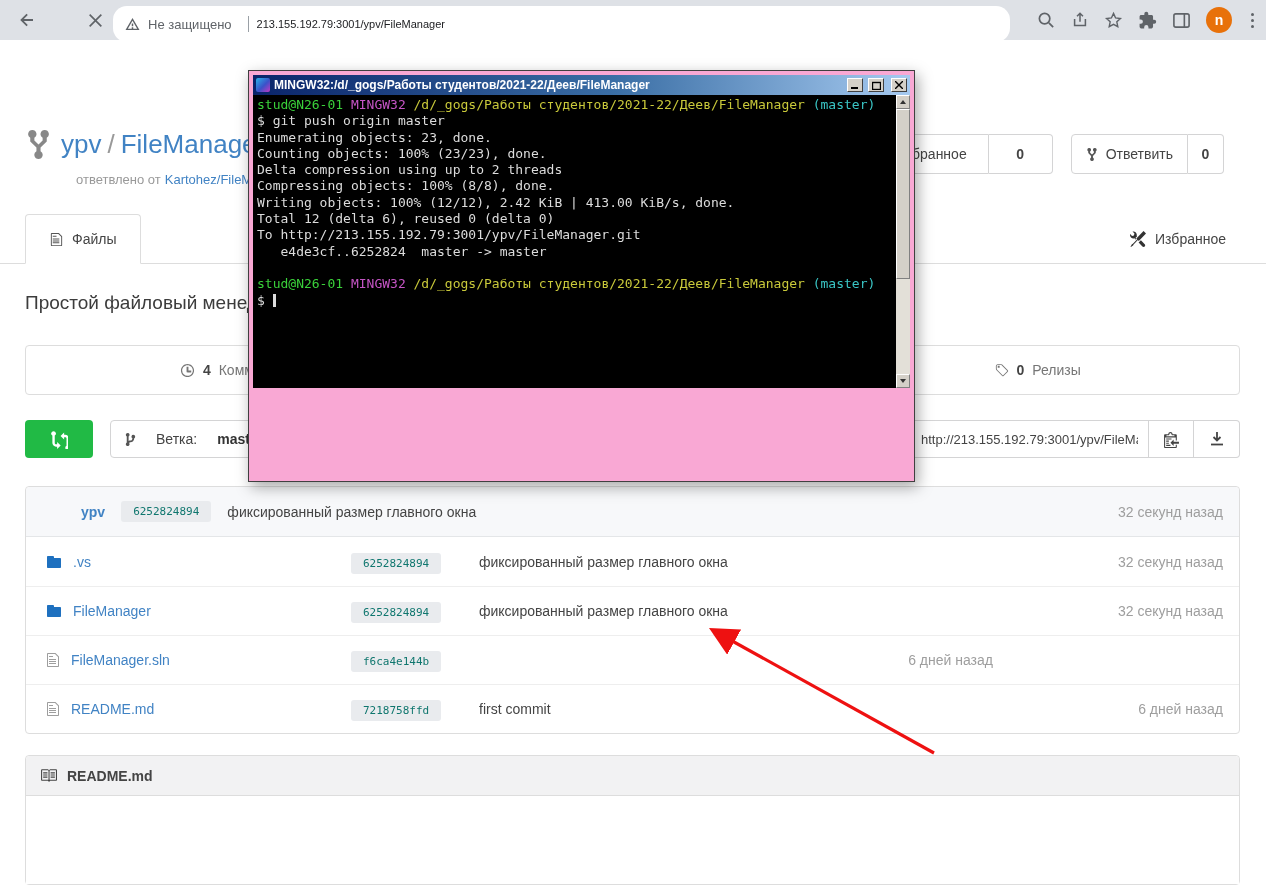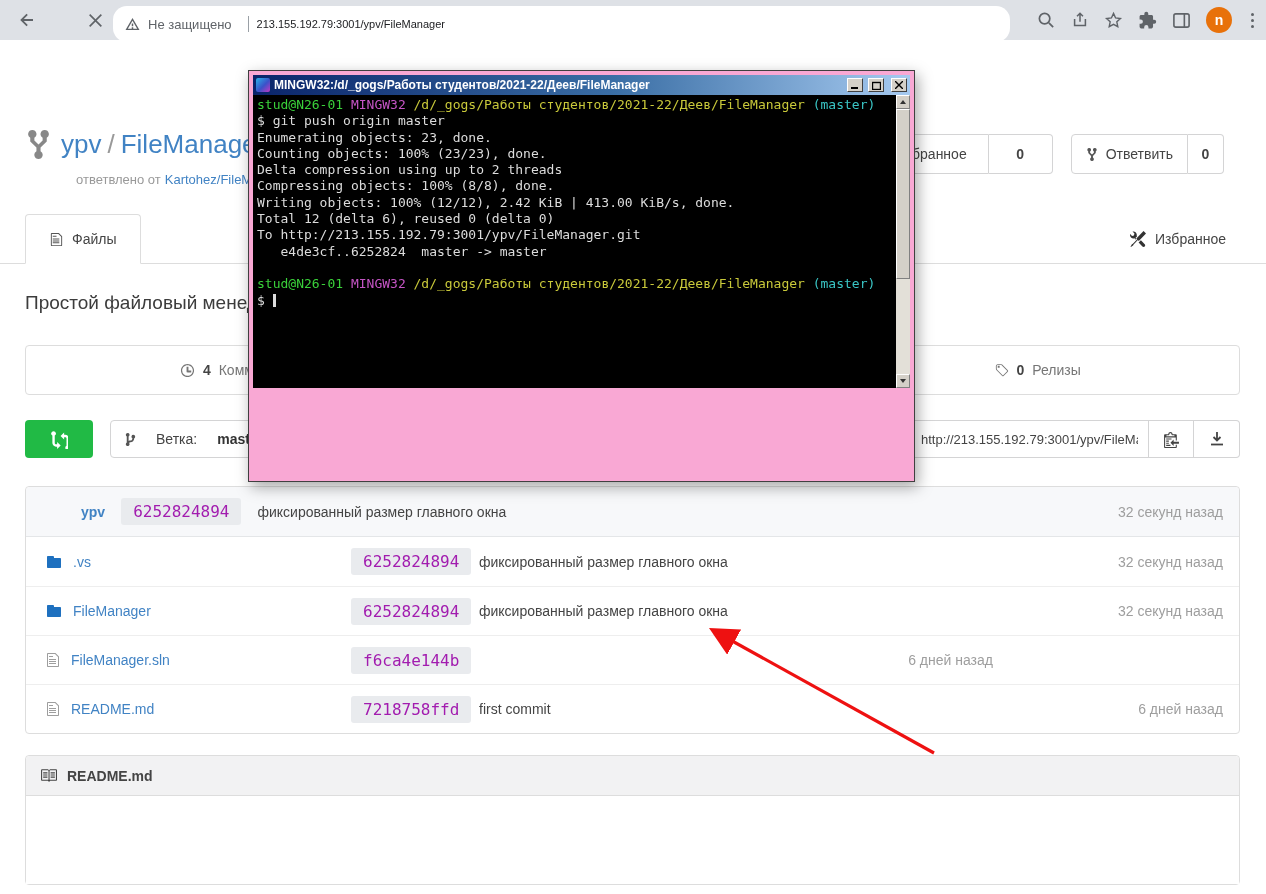--- a/index.html
+++ b/index.html
@@ -71,21 +71,21 @@
                  padding:0 10px; font-size:13px; color:#444; font-family:"Liberation Sans",sans-serif; background:#fff; }
   .clone-btn { width:46px; height:38px; background:#fff; border:1px solid #d4d4d5; display:flex; align-items:center;
                justify-content:center; cursor:pointer; }
   .clone-btn + .clone-btn { border-left:none; border-radius:0 4px 4px 0; }
 
   
   .file-table { position:absolute; left:25px; top:486px; width:1215px; border:1px solid #ddd; border-radius:4px; background:#fff; }
   .commit-row { height:50px; display:flex; align-items:center; gap:16px; background:#f7f8fa; border-bottom:1px solid #e4e6e8;
                 padding:0 16px 0 55px; border-radius:4px 4px 0 0; }
   .author-link { font-size:14px; font-weight:bold; color:#4183c4; text-decoration:none; cursor:pointer; }
-  .sha-badge { font-family:"DejaVu Sans Mono", monospace; font-size:16px; color:#a21caf; background:#e9ebee;
+  .sha-badge { font-family:"DejaVu Sans Mono", monospace; font-size:11px; color:#0f766e; background:#e9ebee;
                border-radius:3px; padding:4px 12px; text-decoration:none; cursor:pointer; white-space:nowrap; }
   .commit-msg { font-size:14px; color:#444; }
   .commit-age { margin-left:auto; font-size:14px; color:#9e9e9e; }
   .file-row { height:49px; display:grid; grid-template-columns:305px 128px 1fr 230px; align-items:center; padding:0 16px 0 20px; border-top:1px solid #eee; }
   .file-row:first-of-type { border-top:none; }
   .cell-name { display:flex; align-items:center; gap:11px; overflow:hidden; }
   .flink { font-size:14px; color:#4183c4; text-decoration:none; cursor:pointer; white-space:nowrap; }
   .cell-msg { font-size:14px; color:#444; cursor:pointer; }
   .cell-age { justify-self:end; font-size:14px; color:#9e9e9e; }
 

